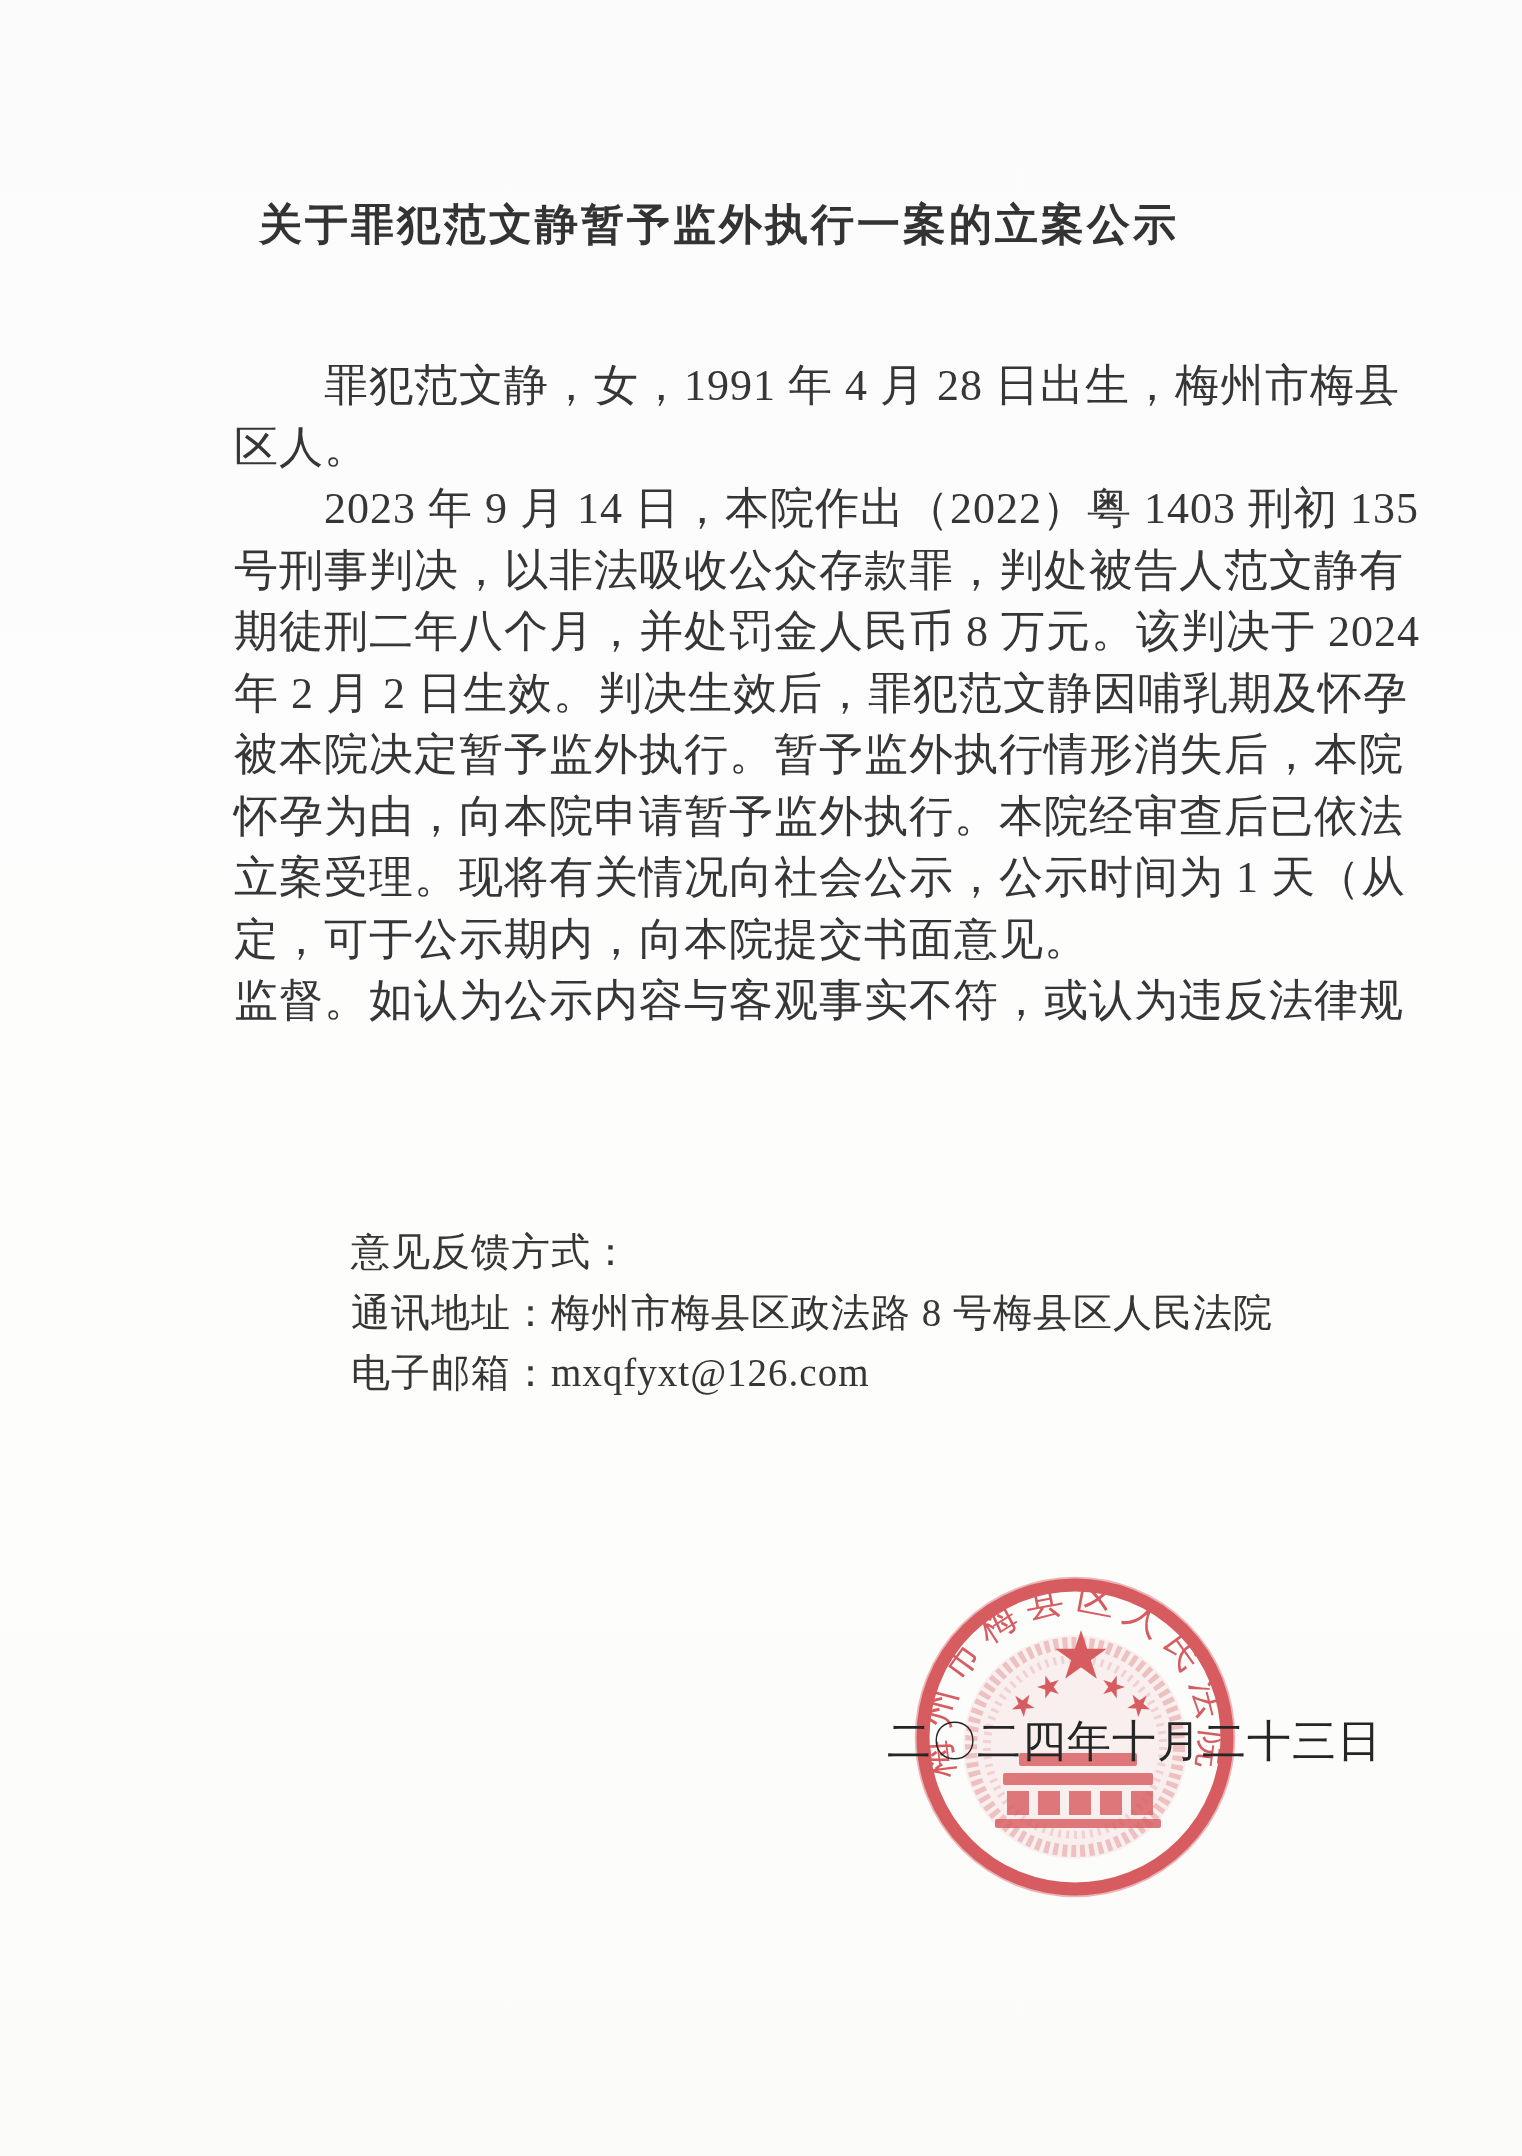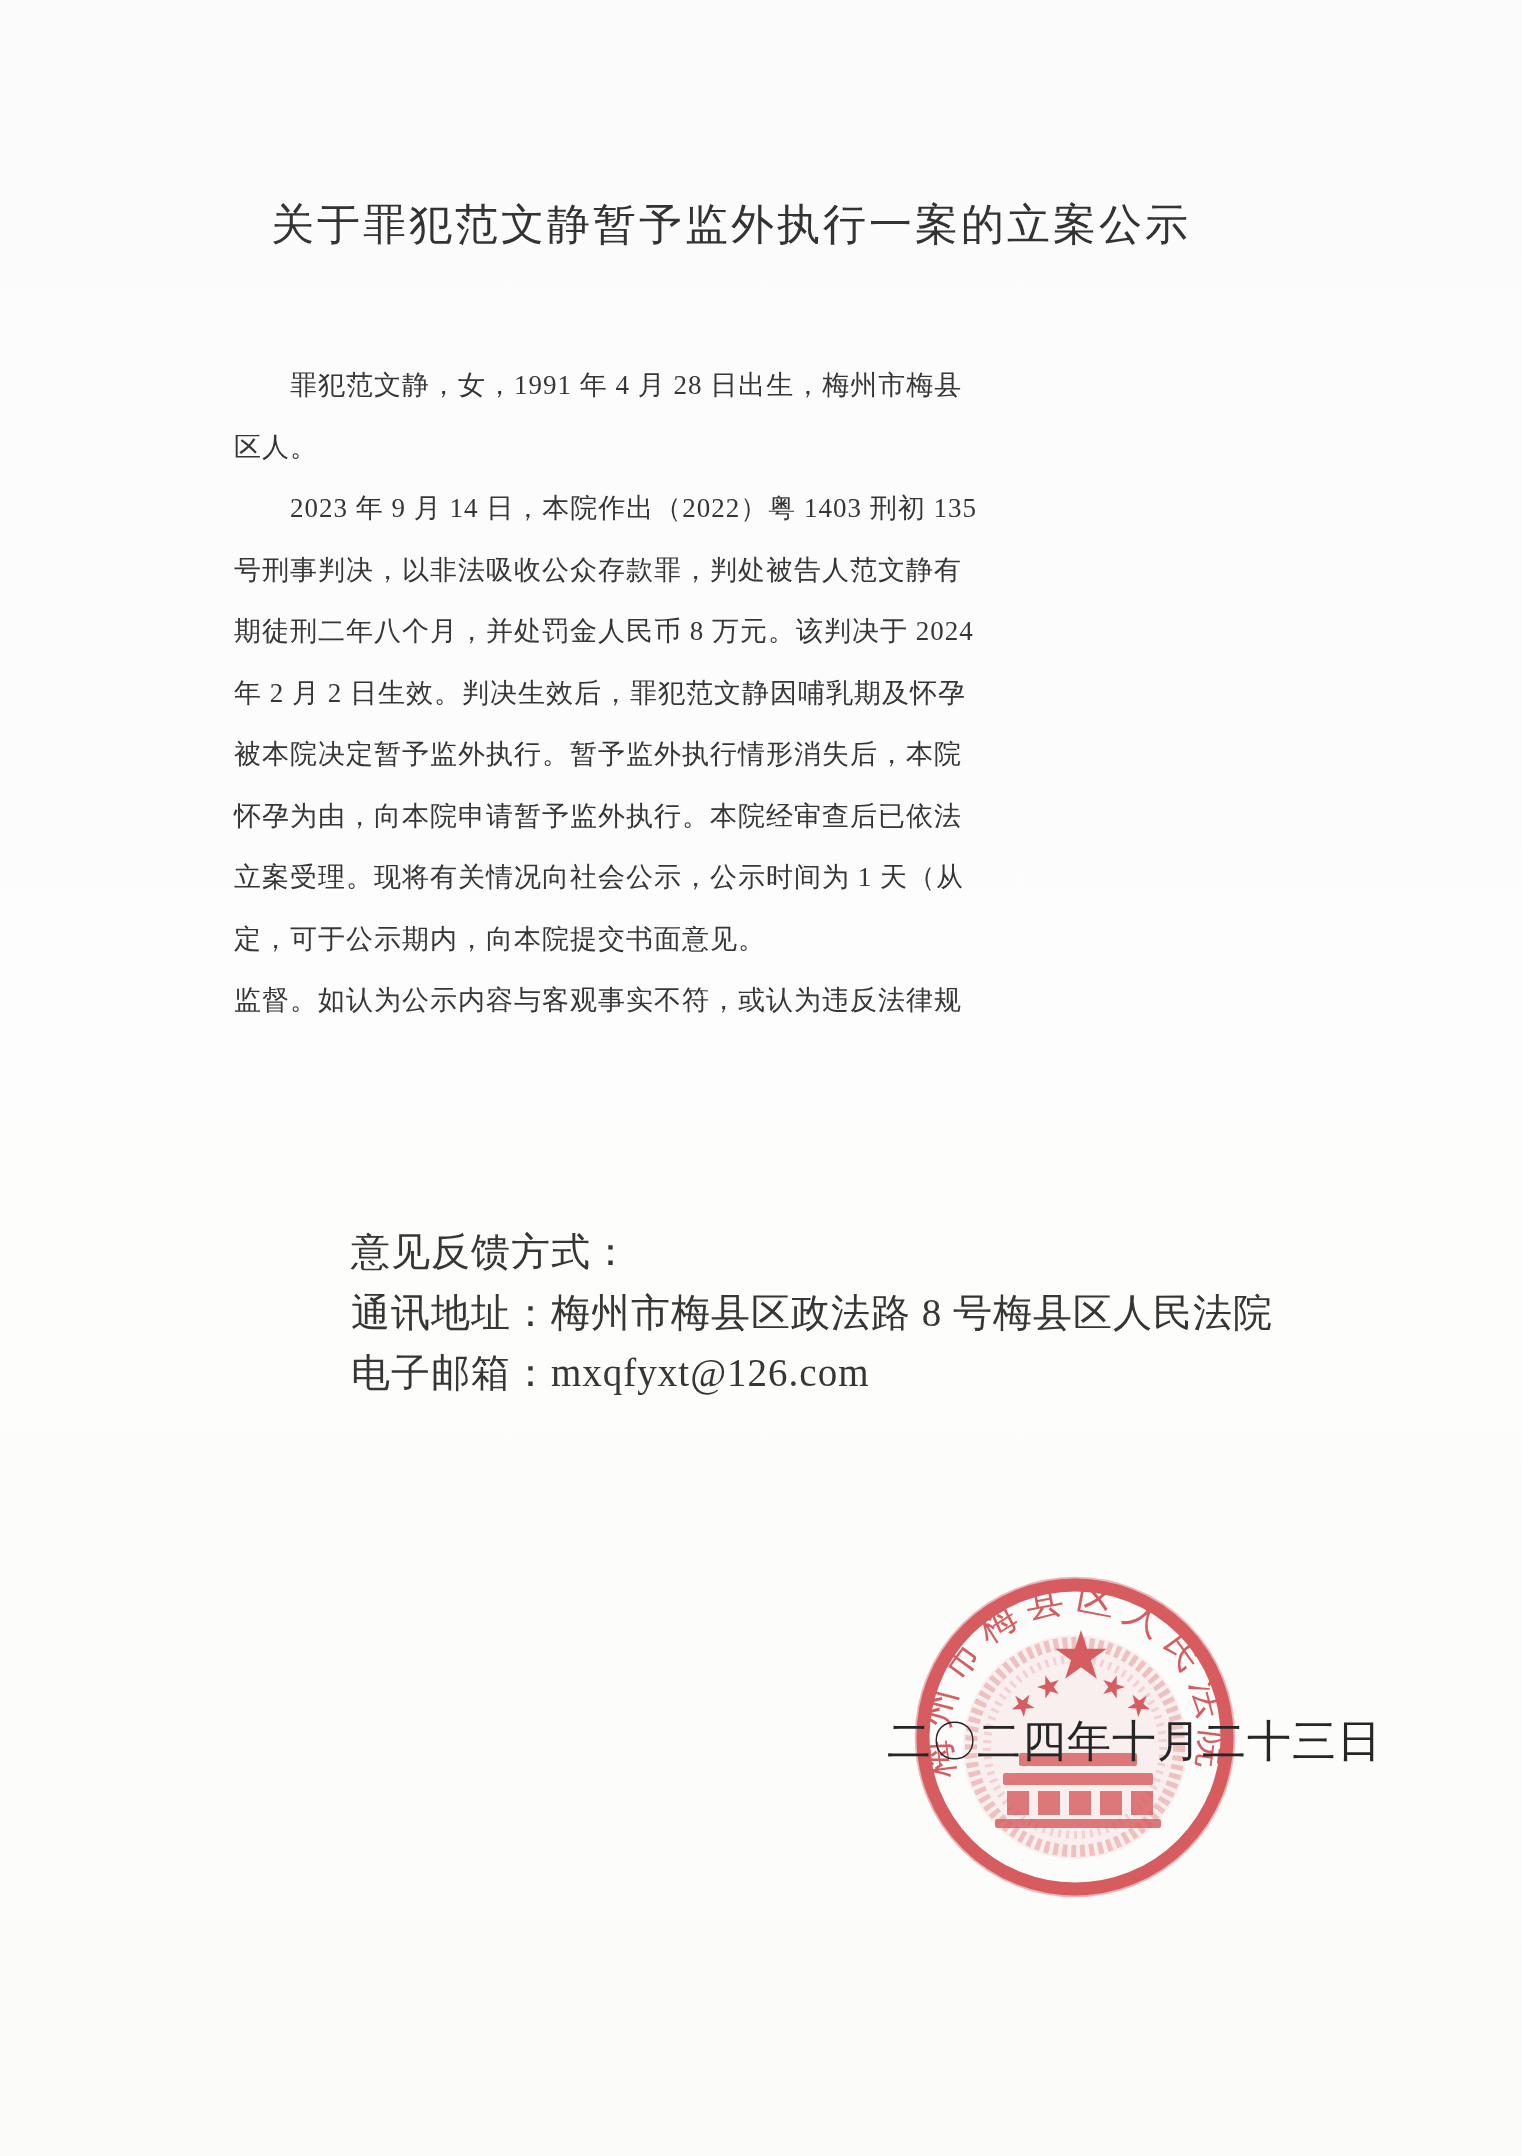--- a/index.html
+++ b/index.html
@@ -10,34 +10,34 @@
   }
   .page{
     position:relative;
     width:1522px;height:2156px;
     background:linear-gradient(180deg,#fbfbfc 0%,#fdfdfc 55%,#fbfbfa 100%);
     overflow:hidden;
     color:#343434;
   }
   .title{
     position:absolute;
-    left:16px;top:196px;width:1430px;
+    left:4px;top:196px;width:1430px;
     margin:0;
     text-align:center;
     font-size:43px;
-    font-weight:400;
+    font-weight:700;
     letter-spacing:3px;
     color:#333;
     white-space:nowrap;
   }
   .body-text{
     position:absolute;
     left:234px;top:355px;
     width:1100px;
-    font-size:27px;
+    font-size:44px;
     line-height:61.5px;
     letter-spacing:1px;
     color:#363636;
   }
   .body-text .line{white-space:nowrap;height:61.5px;}
   .contact{
     position:absolute;
     left:324px;top:1222px;
     font-size:39px;
     line-height:60.5px;

